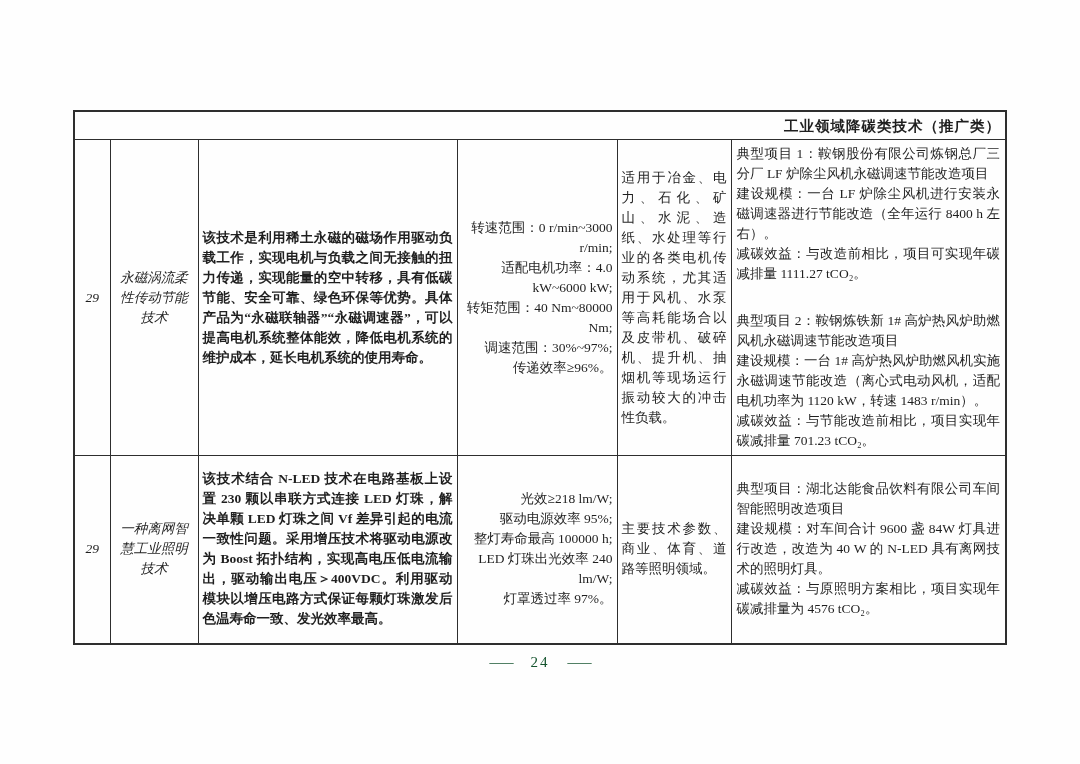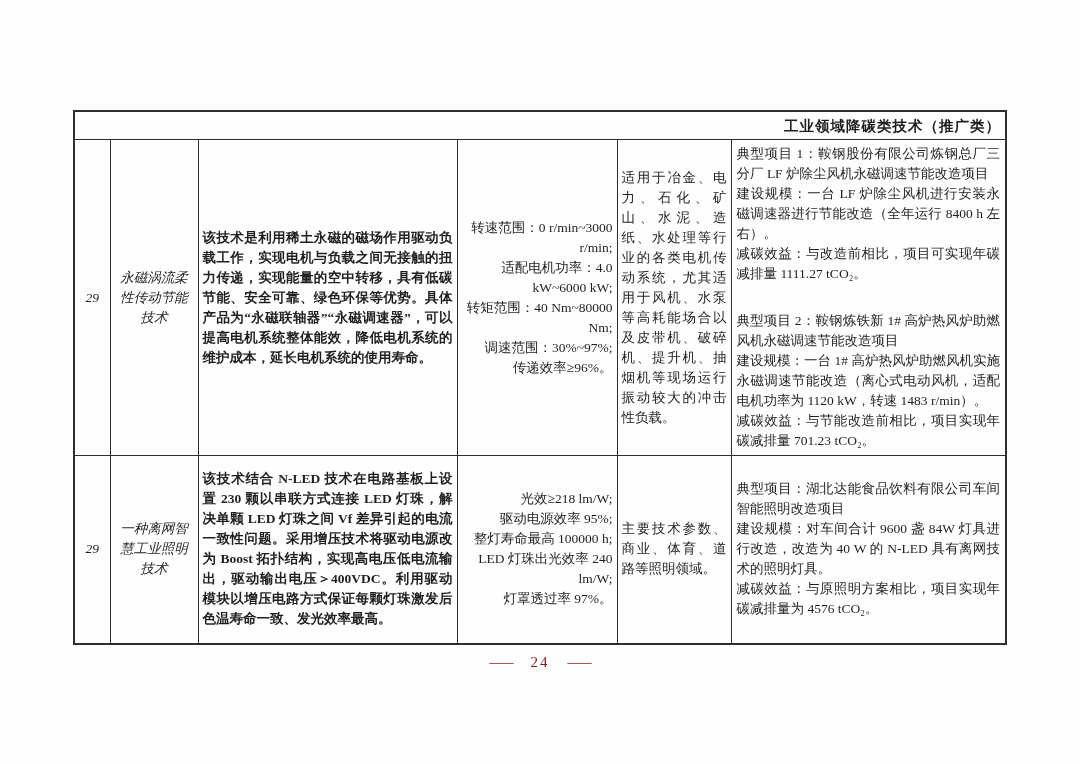--- a/index.html
+++ b/index.html
@@ -36,21 +36,21 @@
   td.cell-no,td.cell-name{text-align:center;font-style:italic;}
   td.cell-content{text-align:justify;text-justify:inter-ideograph;font-weight:bold;}
   td.cell-params{white-space:pre-line;text-align:right;}
   td.cell-scope{text-align:justify;text-justify:inter-ideograph;}
   td.cell-projects{text-align:justify;text-justify:inter-ideograph;padding:4px 5px;}
   .project{white-space:pre-line;}
   .project + .project{margin-top:27px;}
 
   .footer{
     position:absolute;left:0;top:654px;width:1080px;
-    text-align:center;font-size:15px;color:#7f1d1d;
+    text-align:center;font-size:15px;color:#14532d;
   }
   .footer .dash{display:inline-block;transform:scaleX(1.6);}
   .footer .page-num{display:inline-block;margin:0 22px;letter-spacing:2px;}
 </style>
 </head>
 <body>
 
 <div class="page">
 
   <table class="doc-table">

